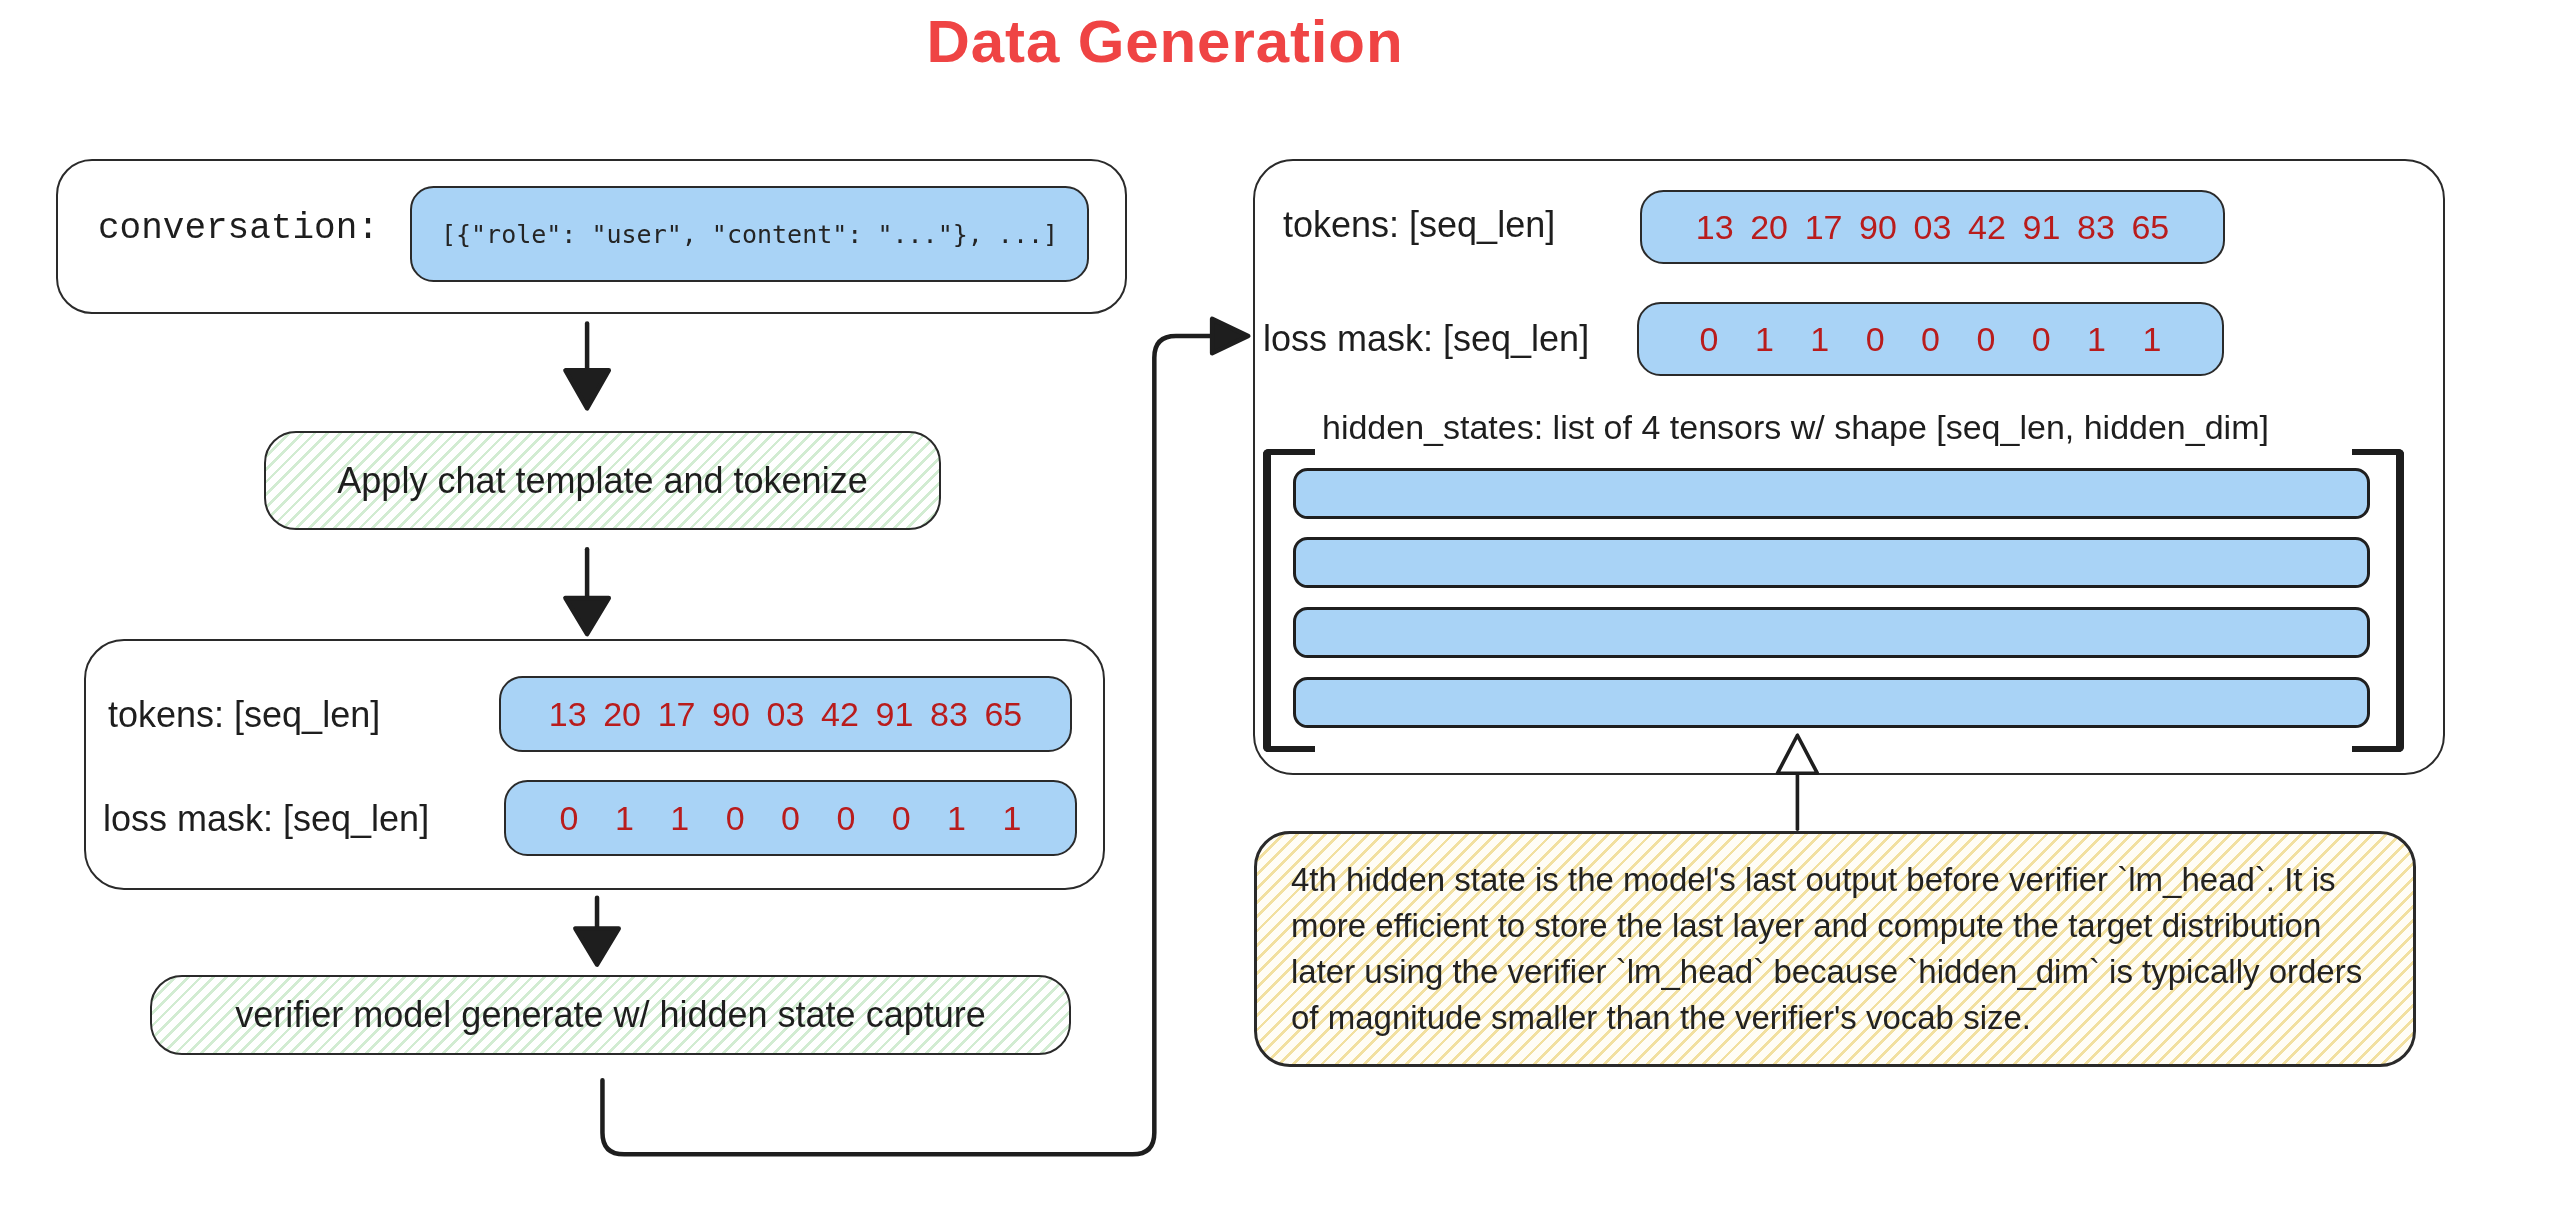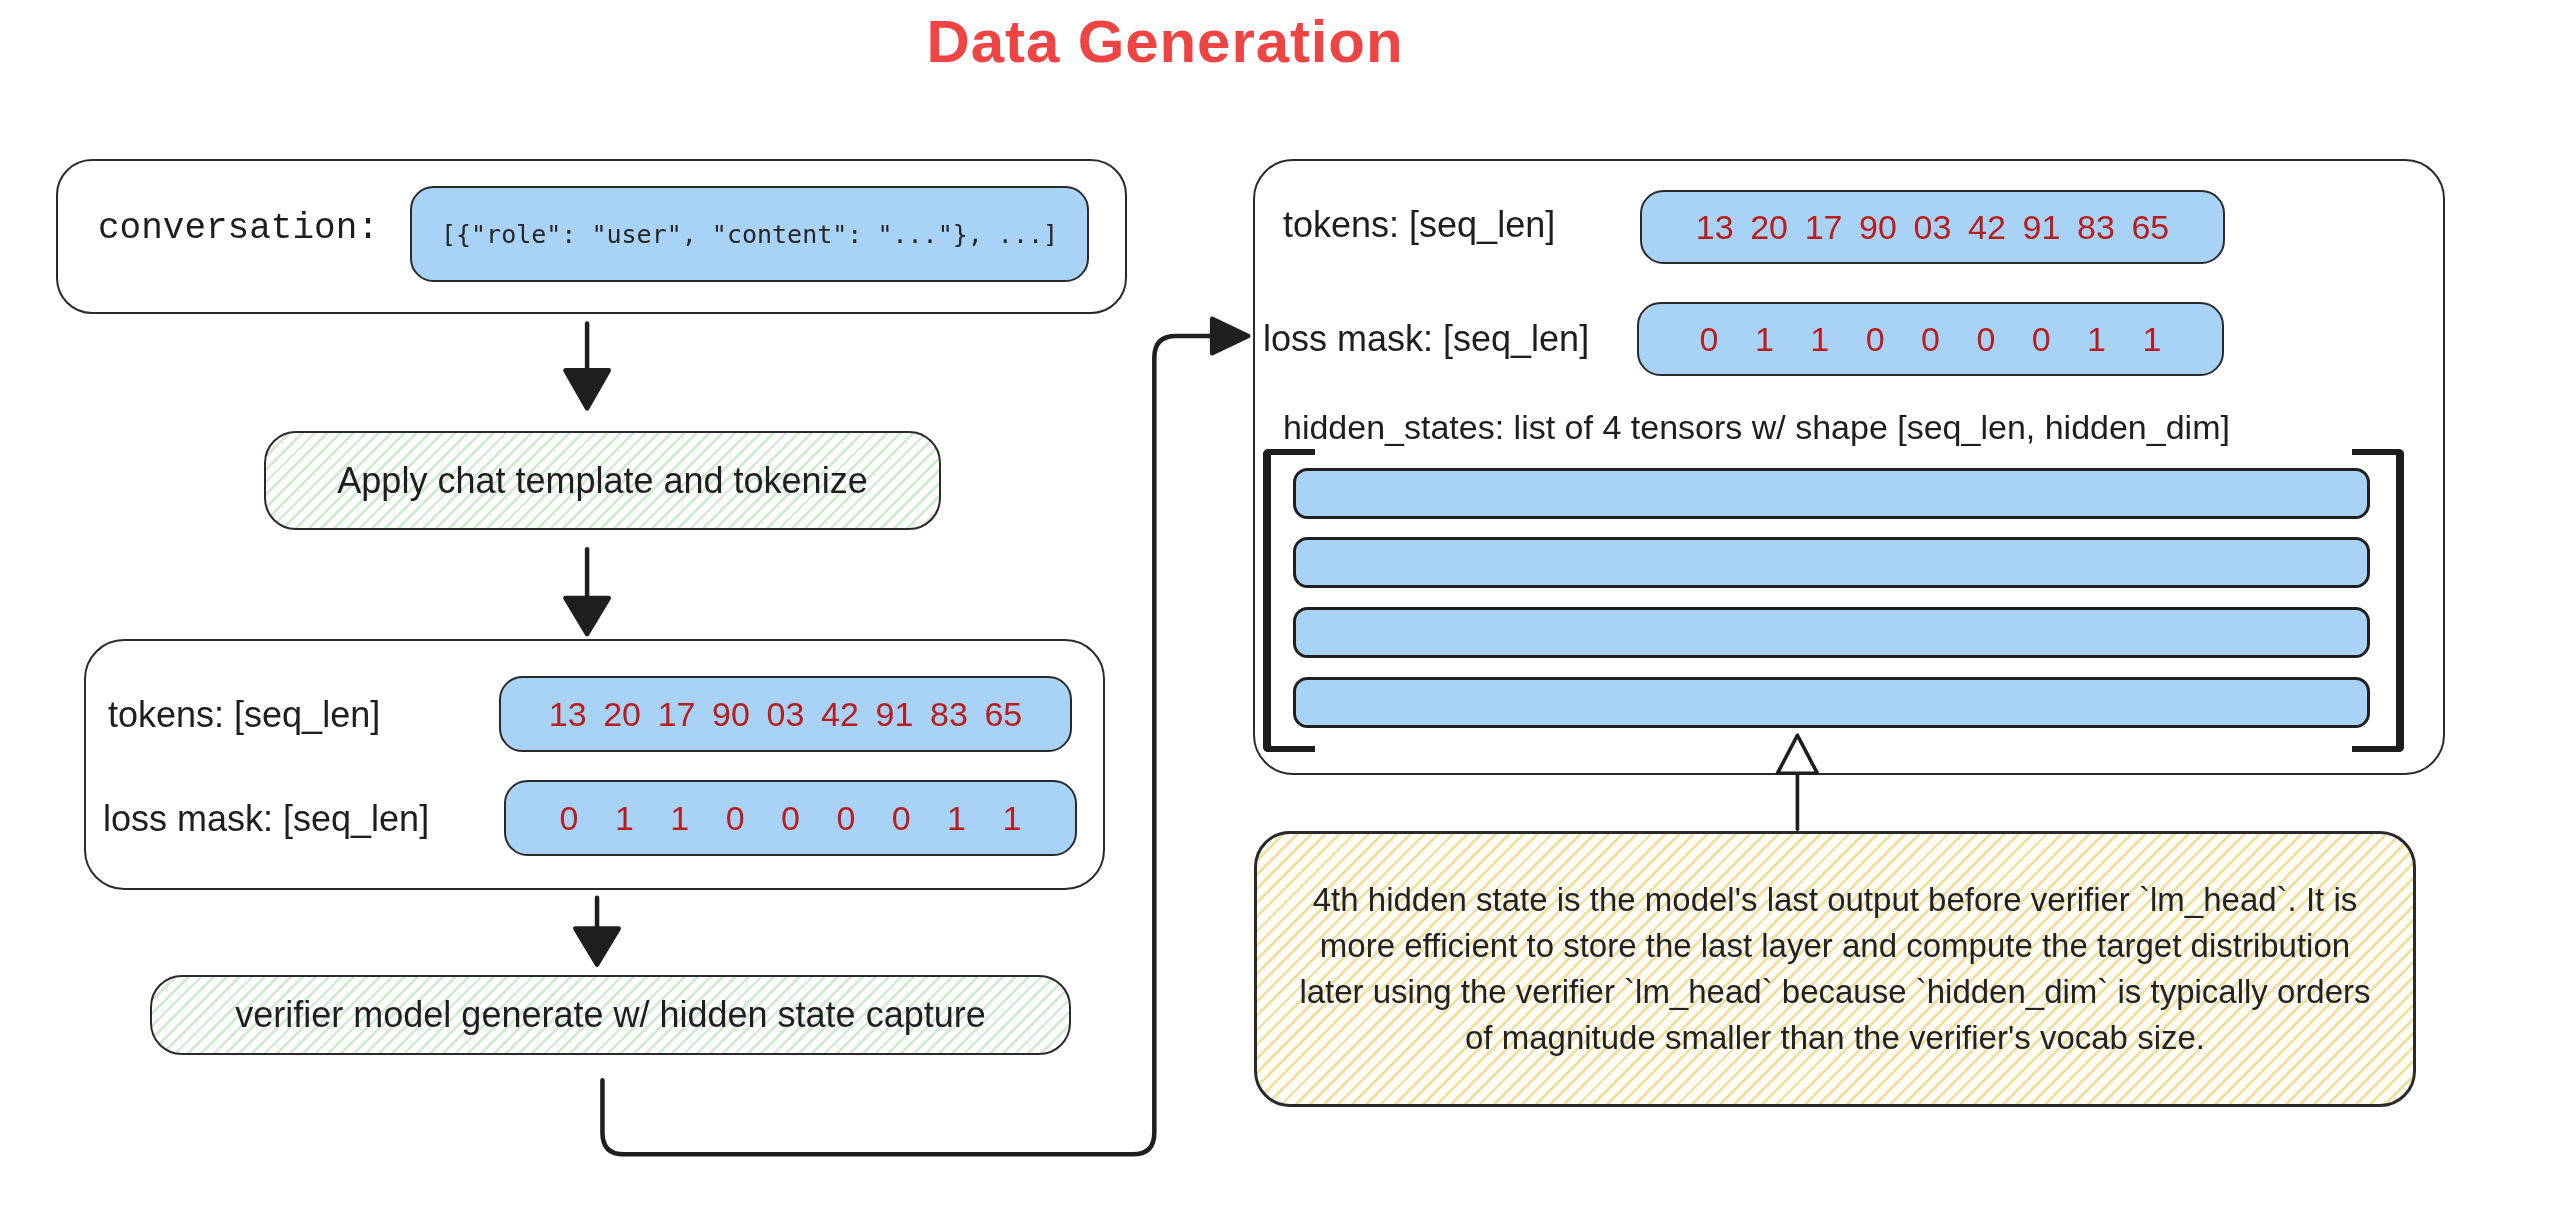--- a/index.html
+++ b/index.html
@@ -31,21 +31,21 @@
   .bluepill{
     position:absolute;background:var(--blue);border:2.7px solid #2a2a2a;border-radius:23.5px;
     box-sizing:border-box;display:flex;align-items:center;justify-content:center;
   }
   .pill-mono{font-family:"DejaVu Sans Mono",monospace;font-size:25px;color:#242424;white-space:nowrap;}
   .pill-nums{font-size:34px;color:#b91c1c;white-space:nowrap;word-spacing:7.2px;}
   .pill-nums.spread{word-spacing:27px;}
   .rowlabel{
     position:absolute;font-size:36px;color:#1e1e1e;white-space:nowrap;
   }
-  .hidden-label{position:absolute;font-size:34px;color:#1e1e1e;white-space:nowrap;}
+  .hidden-label{position:absolute;font-size:34px;color:#1e1e1e;white-space:nowrap;margin-left:39px;}
   .bracket{position:absolute;box-sizing:border-box;width:52px;height:303px;}
   .bracket.left{border-left:8.1px solid #1d1d1d;border-top:6.3px solid #1d1d1d;border-bottom:6.3px solid #1d1d1d;border-radius:5.4px 0 0 5.4px;}
   .bracket.right{border-right:8.1px solid #1d1d1d;border-top:6.3px solid #1d1d1d;border-bottom:6.3px solid #1d1d1d;border-radius:0 5.4px 5.4px 0;}
   .tensor-bar{
     position:absolute;left:1293px;width:1077px;height:51px;background:var(--blue);
     border:3.2px solid #1f1f1f;border-radius:14.5px;box-sizing:border-box;
   }
   svg.overlay{position:absolute;left:0;top:0;pointer-events:none;}
 </style>
 </head>
@@ -92,21 +92,21 @@
 
   <div class="bracket left" style="left:1263px;top:449px;"></div>
   <div class="bracket right" style="left:2352px;top:449px;"></div>
   <div>
       <div class="tensor-bar" style="top: 468px;"></div>
       <div class="tensor-bar" style="top: 537px;"></div>
       <div class="tensor-bar" style="top: 607px;"></div>
       <div class="tensor-bar" style="top: 677px;"></div>
     </div>
 
-  <div class="yellowbox" style="left:1254px;top:831px;width:1162px;height:276px;text-align:center;">
+  <div class="yellowbox" style="left:1254px;top:831px;width:1162px;height:236px;">
     <div class="note-text">4th hidden state is the model's last output before verifier `lm_head`. It is more efficient to store the last layer and compute the target distribution later using the verifier `lm_head` because `hidden_dim` is typically orders of magnitude smaller than the verifier's vocab size.</div>
   </div>
 
   <svg class="overlay" width="2576" height="1214" viewBox="0 0 2852 1344">
     <g stroke="#1e1e1e" fill="none" stroke-width="5" stroke-linecap="round" stroke-linejoin="round">
 
       <g>
         <line x1="650" y1="358" x2="650" y2="414"></line>
         <polygon points="650,452 626,410 674,410" fill="#1e1e1e"></polygon>
       </g>

